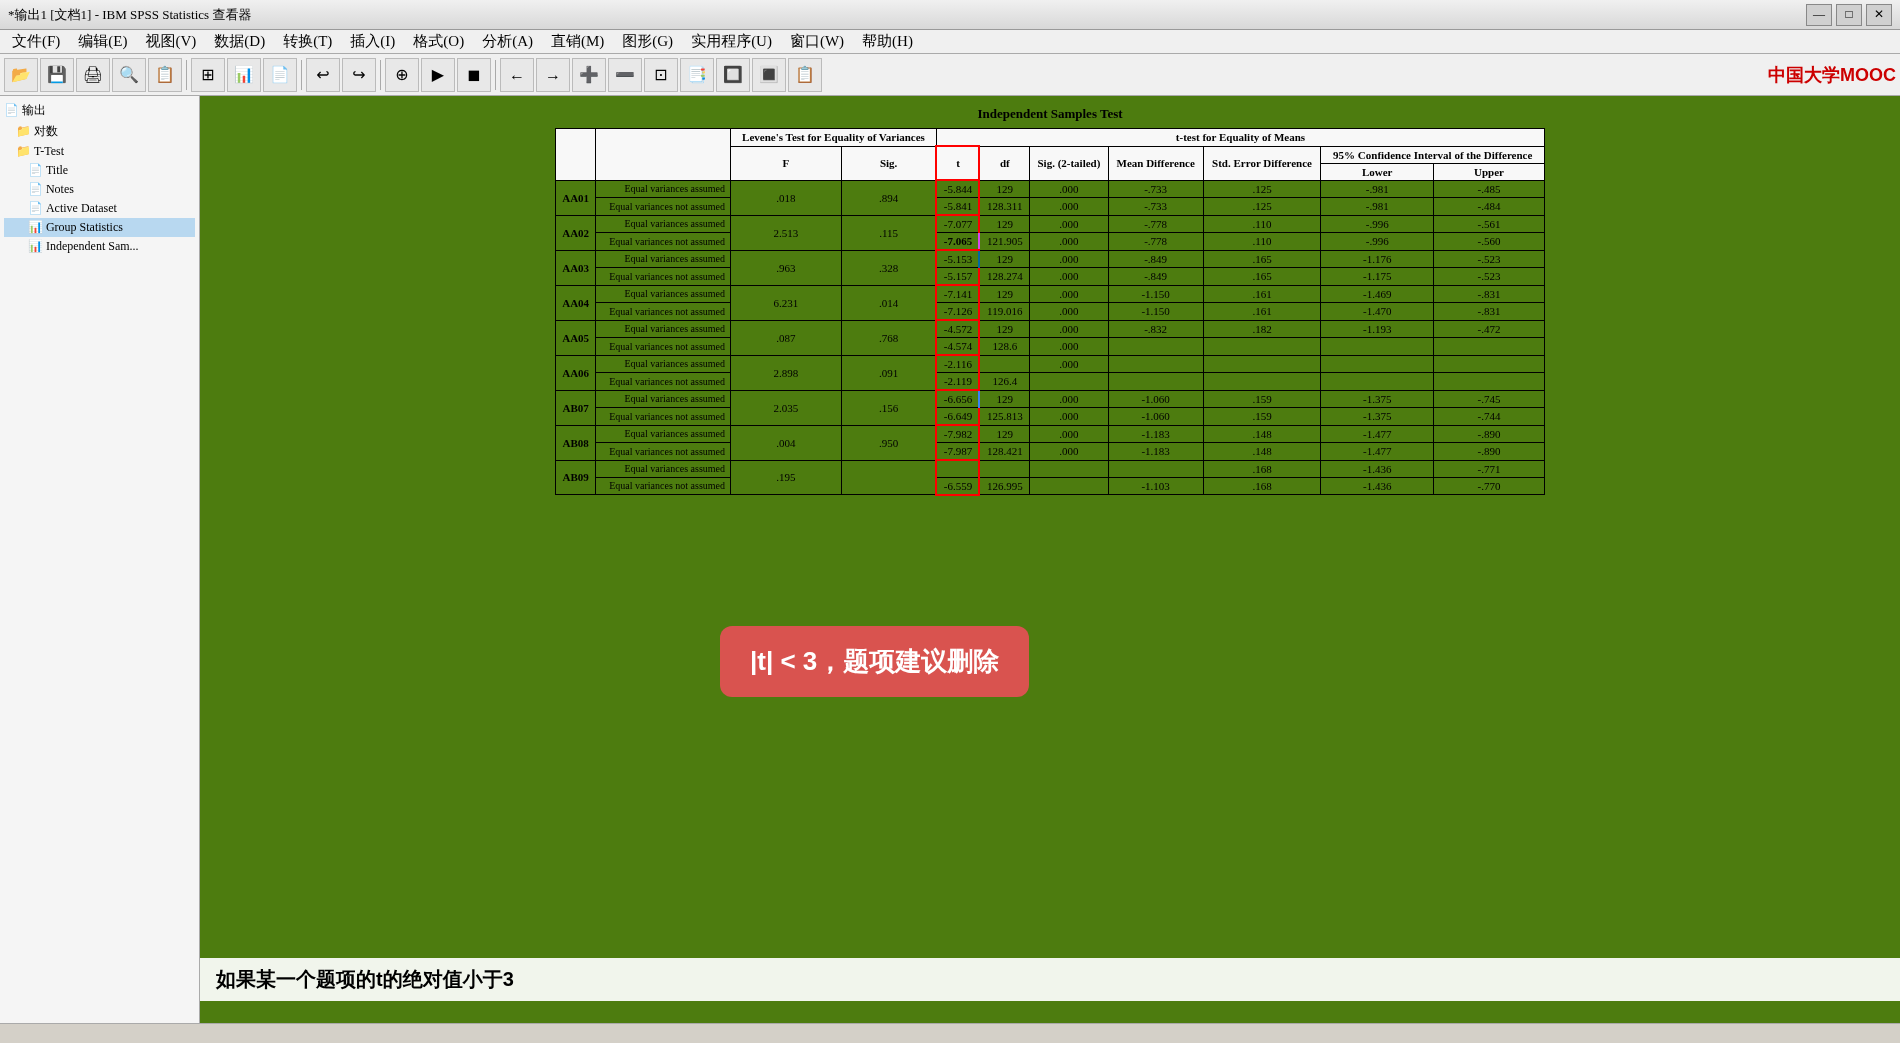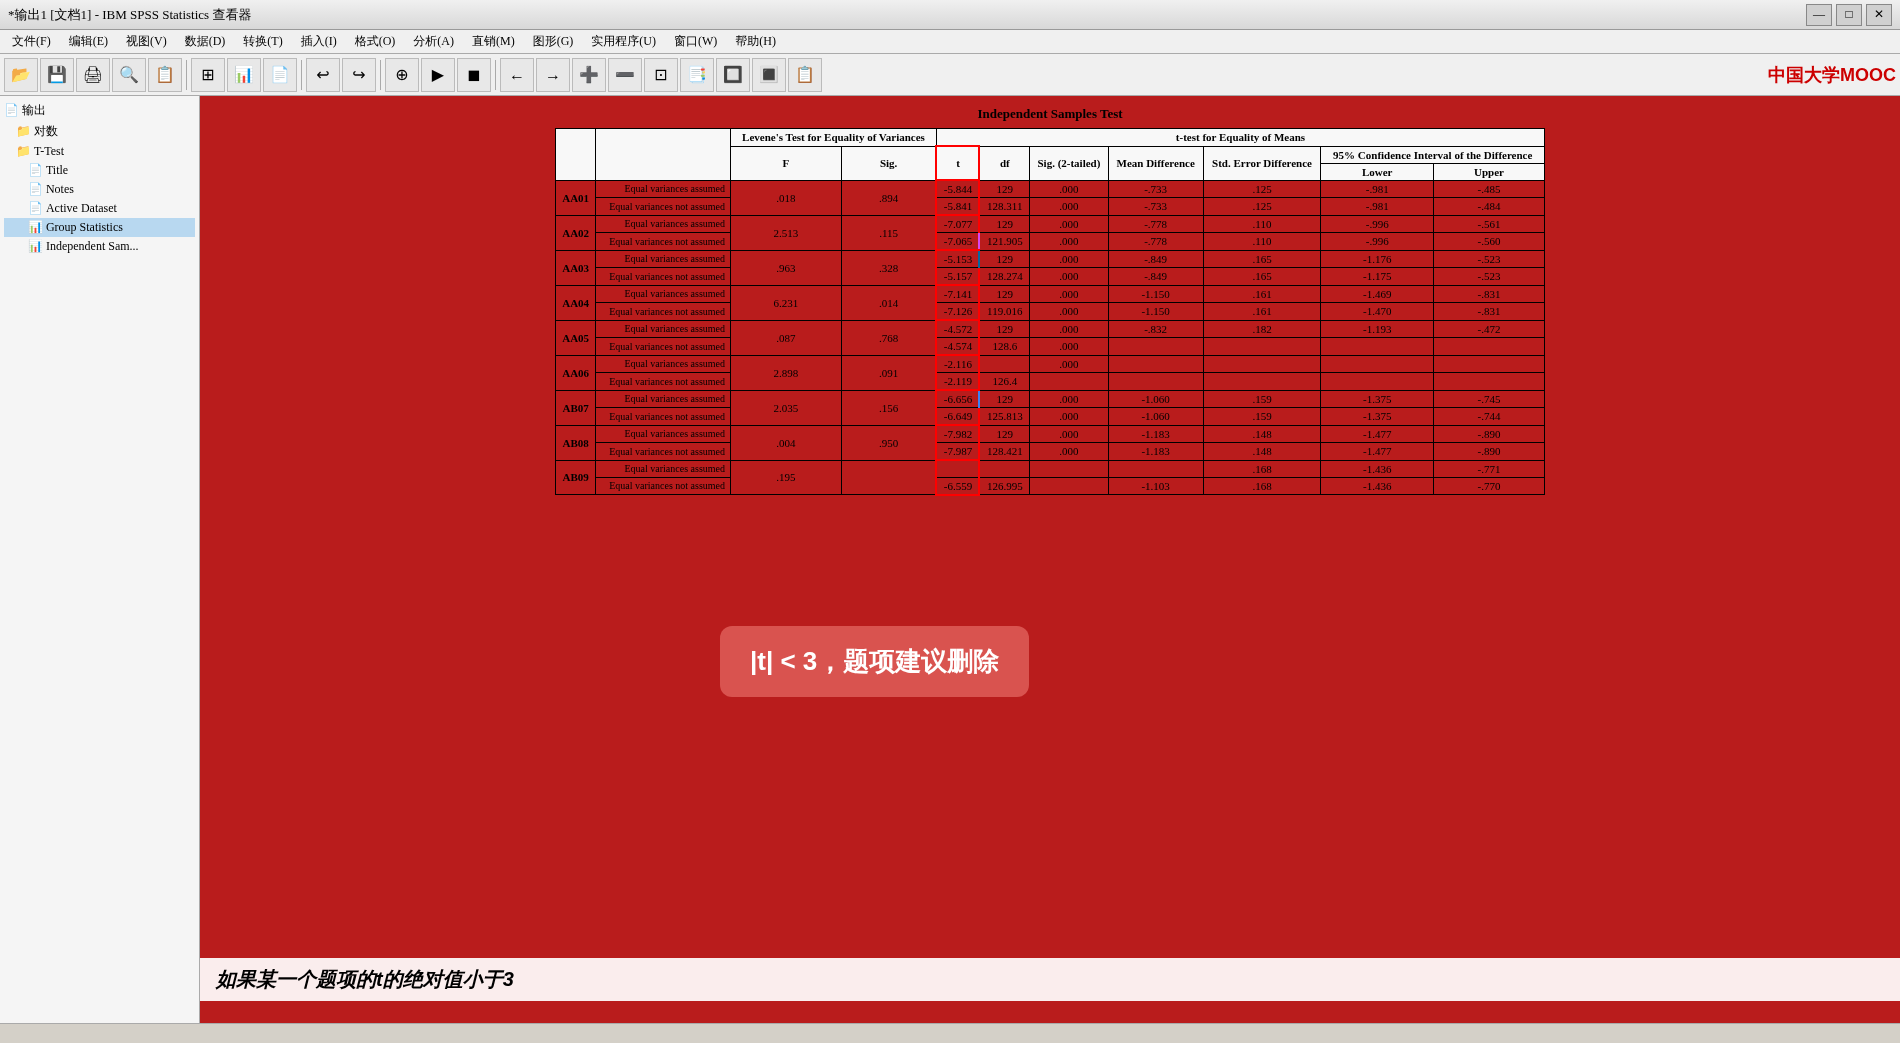--- a/index.html
+++ b/index.html
@@ -22,21 +22,21 @@
     
     .menu-bar {
       background: #f0f0f0;
       height: 24px;
       display: flex;
       align-items: center;
       padding: 0 4px;
       border-bottom: 1px solid #aaa;
       gap: 2px;
     }
-    .menu-item { padding: 2px 8px; font-size: 12px; cursor: pointer; white-space: nowrap; }
+    .menu-item { padding: 2px 8px; font-size: 15px; cursor: pointer; white-space: nowrap; }
 
     
     .toolbar {
       background: #f0f0f0;
       height: 42px;
       display: flex;
       align-items: center;
       padding: 2px 4px;
       border-bottom: 1px solid #aaa;
       gap: 2px;
@@ -74,21 +74,21 @@
       white-space: nowrap;
     }
     .tree-icon { margin-right: 3px; font-size: 12px; }
     .tree-indent-1 { padding-left: 12px; }
     .tree-indent-2 { padding-left: 24px; }
     .tree-selected { background: #b8d8f0; }
 
     
     .right-content {
       flex: 1;
-      background: #b91c1c;
+      background: #4d7c0f;
       overflow: auto;
       padding: 10px;
     }
 
     
     .output-title {
       text-align: center;
       font-weight: bold;
       font-size: 13px;
       margin-bottom: 6px;
@@ -131,21 +131,20 @@
       background: rgba(255,255,255,0.92);
       color: #000;
       font-size: 20px;
       font-weight: bold;
       font-family: 'SimHei', sans-serif;
       padding: 8px 16px;
       bottom: 22px;
       left: 200px;
       right: 0;
       z-index: 100;
-      font-style: italic;
     }
 
     
     .status-bar {
       height: 20px;
       background: #d4d0c8;
       border-top: 1px solid #aaa;
       display: flex;
       align-items: center;
       padding: 0 4px;
@@ -309,21 +308,21 @@
             <td style="border-left: 2px solid red; border-right: 2px solid red; border-top: 2px solid red;">-7.077</td>
             <td>129</td>
             <td>.000</td>
             <td>-.778</td>
             <td>.110</td>
             <td>-.996</td>
             <td>-.561</td>
           </tr>
           <tr>
             <td class="left-align" style="font-size: 10px;">Equal variances not assumed</td>
-            <td style="border-left: 2px solid red; border-right: 2px solid #d946ef; border-bottom: 2px solid red;">-7.065</td>
+            <td style="border-left: 2px solid red; border-right: 2px solid #d946ef; border-bottom: 2px solid red; font-weight: bold;">-7.065</td>
             <td>121.905</td>
             <td>.000</td>
             <td>-.778</td>
             <td>.110</td>
             <td>-.996</td>
             <td>-.560</td>
           </tr>
           <tr>
             <td rowspan="2" style="font-weight: bold;">AA03</td>
             <td class="left-align" style="font-size: 10px;">Equal variances assumed</td>

